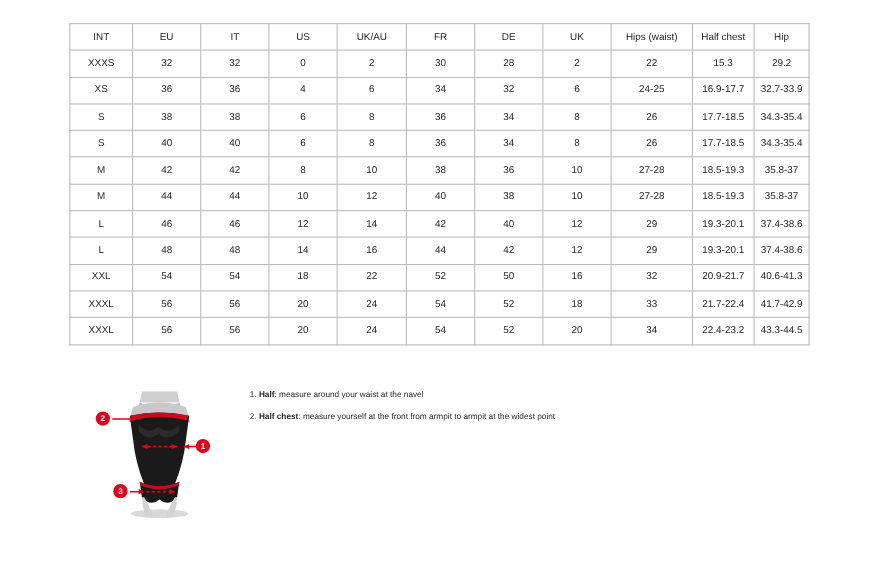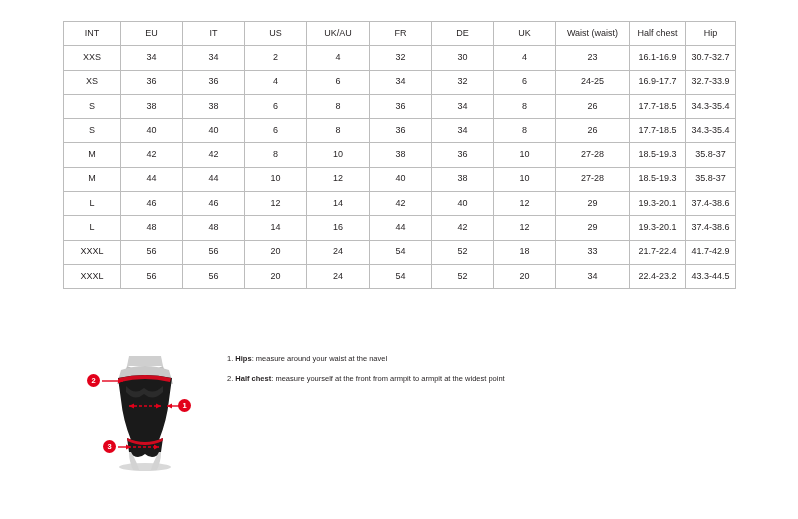--- a/index.html
+++ b/index.html
@@ -142,38 +142,38 @@
       <thead>
         <tr>
           <td>INT</td>
           <td>EU</td>
           <td>IT</td>
           <td>US</td>
           <td>UK/AU</td>
           <td>FR</td>
           <td>DE</td>
           <td>UK</td>
-          <td>Waist (waist)</td>
+          <td>Hips (waist)</td>
           <td>Half chest</td>
           <td>Hip</td>
         </tr>
       </thead>
       <tbody>
         <tr>
-          <td>XXS</td>
-          <td>34</td>
-          <td>34</td>
+          <td>XXXS</td>
+          <td>32</td>
+          <td>32</td>
+          <td>0</td>
           <td>2</td>
-          <td>4</td>
-          <td>32</td>
           <td>30</td>
-          <td>4</td>
-          <td>23</td>
-          <td>16.1-16.9</td>
-          <td>30.7-32.7</td>
+          <td>28</td>
+          <td>2</td>
+          <td>22</td>
+          <td>15.3</td>
+          <td>29.2</td>
         </tr>
         <tr>
           <td>XS</td>
           <td>36</td>
           <td>36</td>
           <td>4</td>
           <td>6</td>
           <td>34</td>
           <td>32</td>
           <td>6</td>
@@ -253,20 +253,33 @@
           <td>14</td>
           <td>16</td>
           <td>44</td>
           <td>42</td>
           <td>12</td>
           <td>29</td>
           <td>19.3-20.1</td>
           <td>37.4-38.6</td>
         </tr>
         <tr>
+          <td>XXL</td>
+          <td>54</td>
+          <td>54</td>
+          <td>18</td>
+          <td>22</td>
+          <td>52</td>
+          <td>50</td>
+          <td>16</td>
+          <td>32</td>
+          <td>20.9-21.7</td>
+          <td>40.6-41.3</td>
+        </tr>
+        <tr>
           <td>XXXL</td>
           <td>56</td>
           <td>56</td>
           <td>20</td>
           <td>24</td>
           <td>54</td>
           <td>52</td>
           <td>18</td>
           <td>33</td>
           <td>21.7-22.4</td>
@@ -337,21 +350,21 @@
         </svg>
 
         <div class="bullet b1">1</div>
         <div class="bullet b2">2</div>
         <div class="bullet b3">3</div>
       </div>
 
       <div class="notes">
         <div class="note">
           <span class="num">1.</span>
-          <b>Hips</b><span>: measure around your waist at the navel</span>
+          <b>Half</b><span>: measure around your waist at the navel</span>
         </div>
         <div class="note">
           <span class="num">2.</span>
           <b>Half chest</b><span>: measure yourself at the front from armpit to armpit at the widest point</span>
         </div>
       </div>
 
     </div>
   </div>
 

